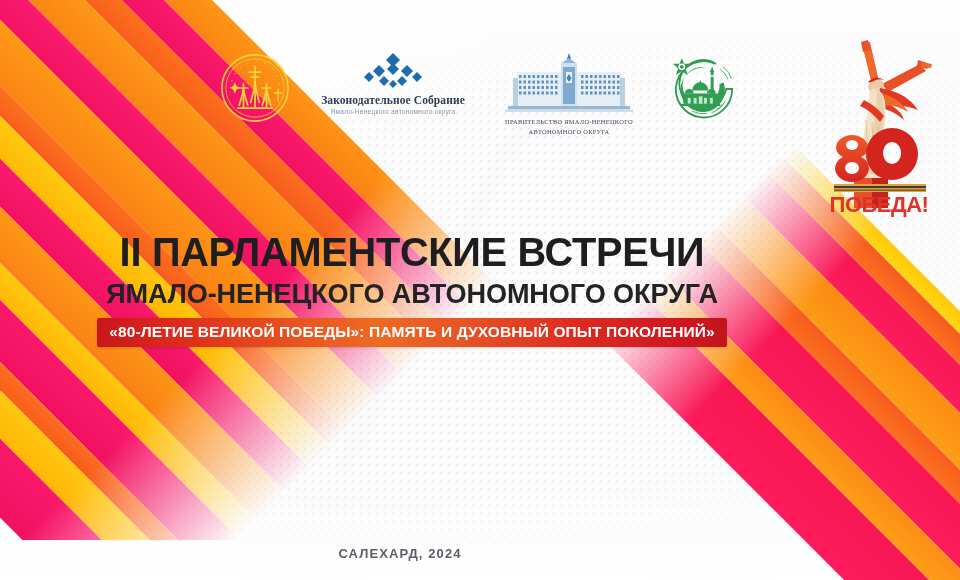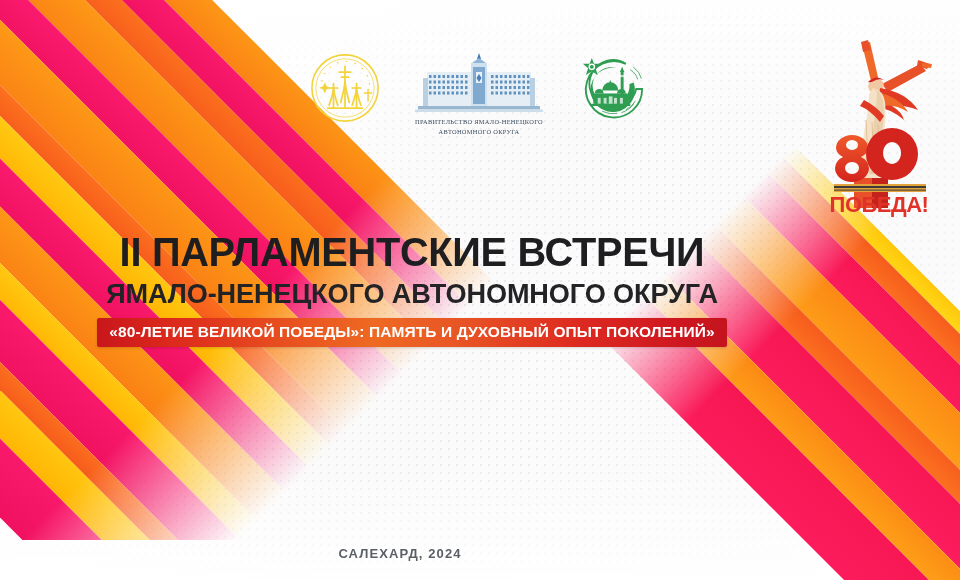--- a/index.html
+++ b/index.html
@@ -258,20 +258,41 @@
           <path d="M22 50 l2.4 5.4 5.4 2.4 -5.4 2.4 -2.4 5.4 -2.4 -5.4 -5.4 -2.4 5.4 -2.4z" transform="translate(0,-8)"></path>
         </g>
 
         <g stroke="#f3d33a" stroke-width="2" stroke-linecap="round">
           <path d="M82 52 L82 68"></path>
             <path d="M77 57 L87 57"></path>
         </g>
       </svg>
     </div>
 
+    <div class="logo logo-assembly">
+      <svg width="58" height="40" viewBox="0 0 116 80">
+        <g fill="#1c6cae">
+
+          <path d="M58 2 L72 16 L58 30 L44 16 Z"></path>
+          <path d="M58 22 L70 34 L58 46 L46 34 Z"></path>
+
+          <path d="M30 26 L42 38 L30 50 L18 38 Z"></path>
+          <path d="M10 40 L20 50 L10 60 L0 50 Z"></path>
+
+          <path d="M86 26 L98 38 L86 50 L74 38 Z"></path>
+          <path d="M106 40 L116 50 L106 60 L96 50 Z"></path>
+
+          <path d="M40 48 L50 58 L40 68 L30 58 Z"></path>
+          <path d="M76 48 L86 58 L76 68 L66 58 Z"></path>
+          <path d="M58 56 L66 64 L58 72 L50 64 Z"></path>
+        </g>
+      </svg>
+      <div class="cap-main">Законодательное Собрание</div>
+      <div class="cap-sub">Ямало-Ненецкого автономного округа</div>
+    </div>
 
     <div class="logo logo-govt">
       <svg width="146" height="62" viewBox="0 0 292 124">
 
         <g fill="#3d78b4">
           <path d="M146 2 L150 14 L142 14 Z"></path>
           <rect x="144" y="13" width="4" height="8"></rect>
           <path d="M132 22 L146 12 L160 22 Z" fill="#8fb6d8"></path>
         </g>
 

